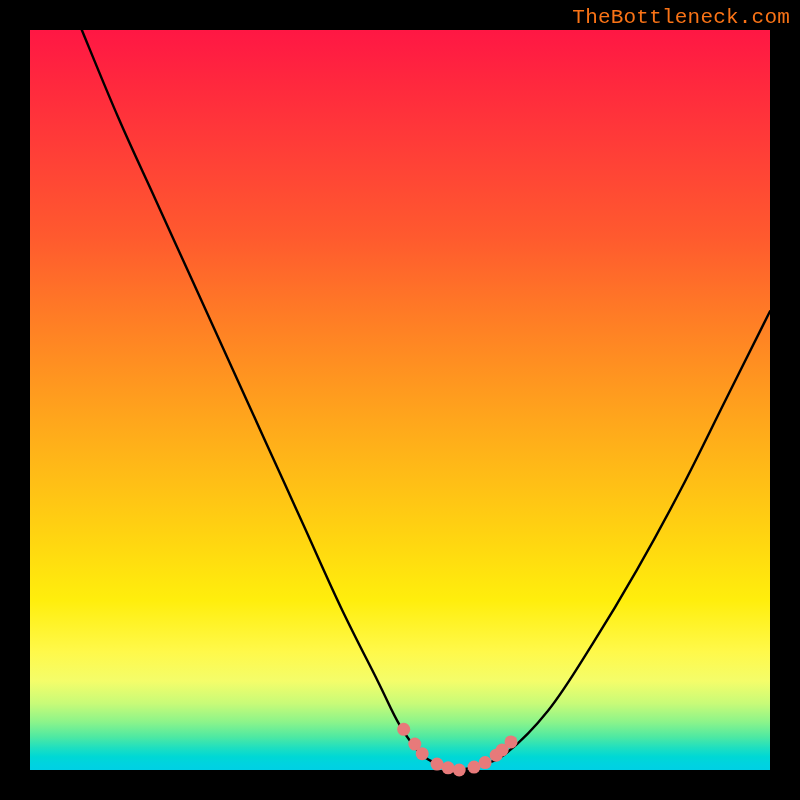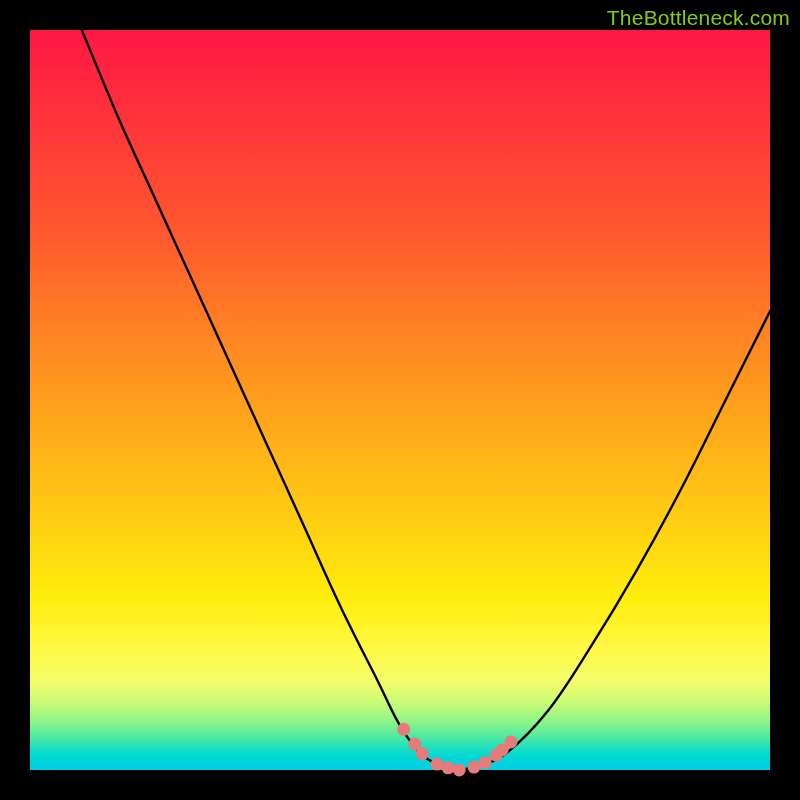--- a/index.html
+++ b/index.html
@@ -45,25 +45,26 @@
       #1fdfc0 97%,
       #00d8d5 98.2%,
       #00d3df 99.1%,
       #00d0e4 100%
     );
   }
   .attribution {
     position: absolute;
     top: 6px;
     right: 10px;
-    color: #84cc16;
+    color: #f97316;
     font-size: 21px;
     font-weight: 500;
     letter-spacing: 0.2px;
     user-select: none;
+    font-family: Liberation Mono, monospace;
   }
   svg.curve {
     position: absolute;
     left: 0;
     top: 0;
     width: 740px;
     height: 740px;
     overflow: visible;
   }
 </style>

